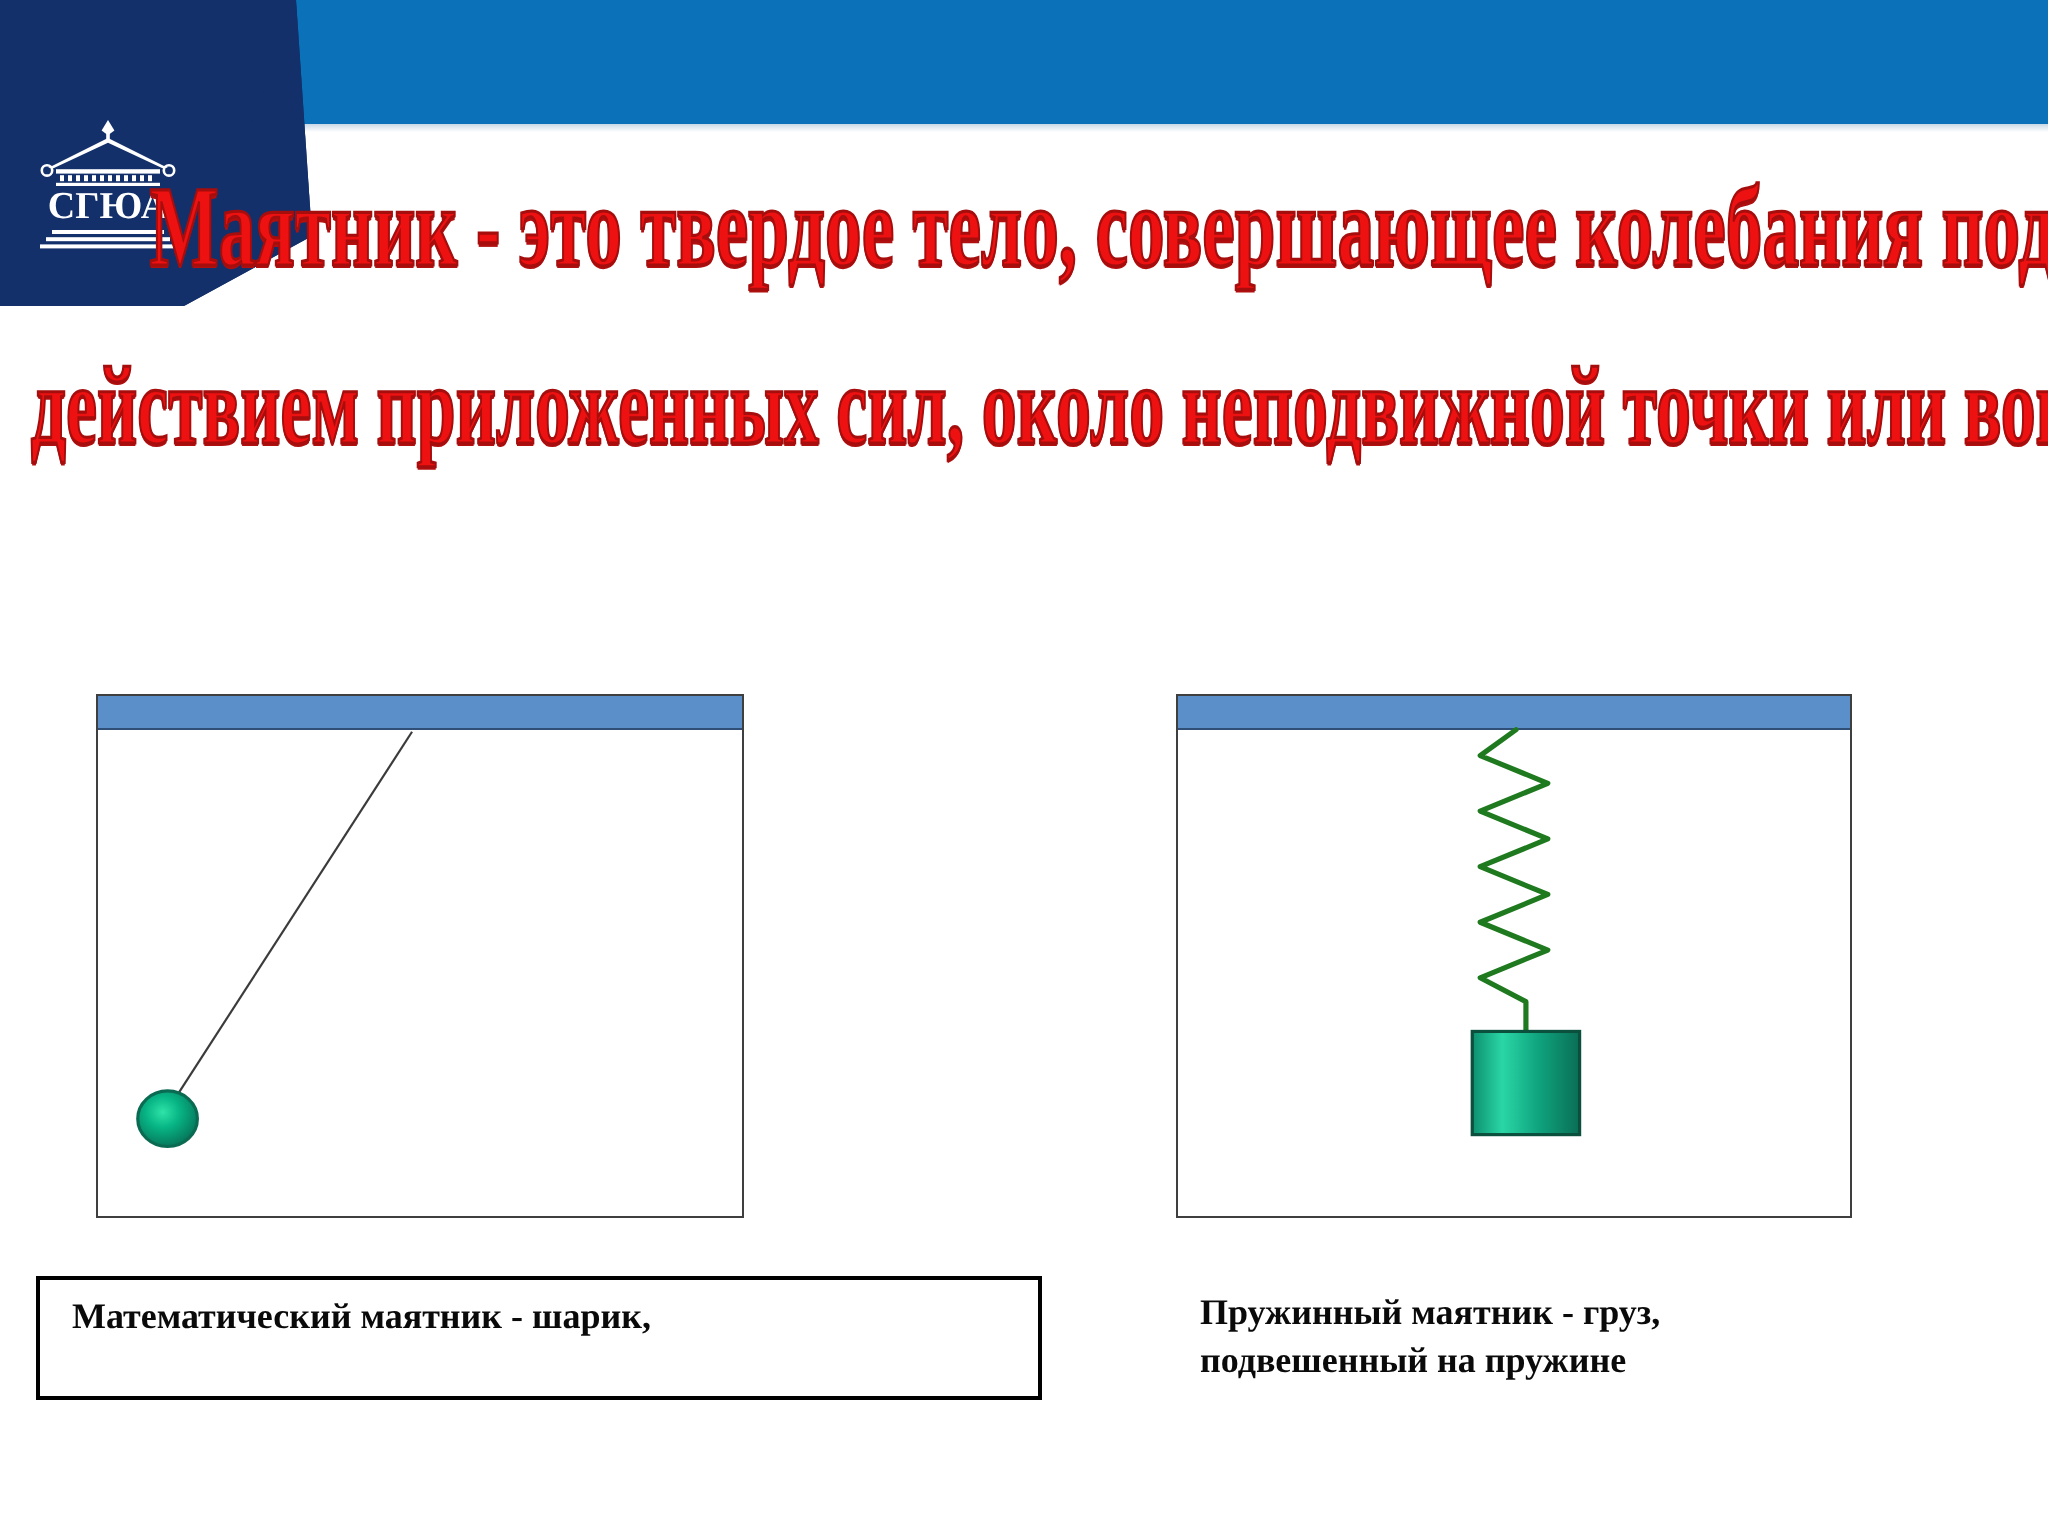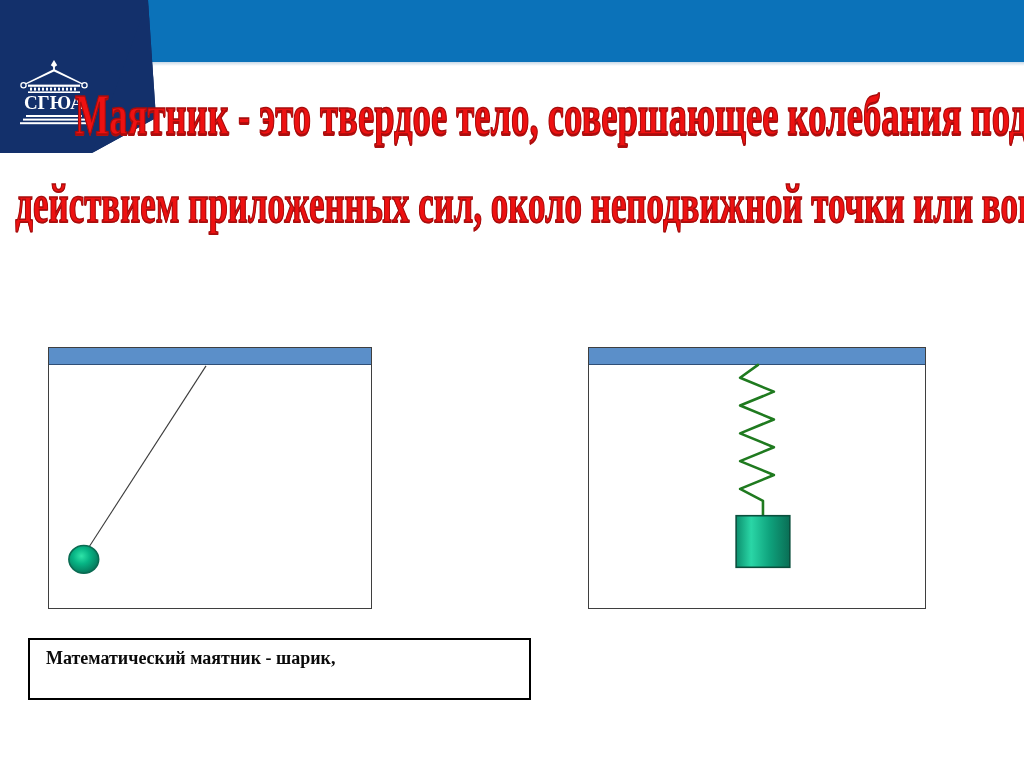--- a/index.html
+++ b/index.html
@@ -131,21 +131,21 @@
   
   .caption {
     position: absolute;
     font-family: "Liberation Serif", serif;
     font-weight: bold;
     font-size: 18px;
     line-height: 1.32;
     color: #0a0a0a;
   }
   #caption-pendulum {
-    left: 28px;
+    left: 18px;
     top: 638px;
     width: 503px;
     height: 62px;
     border: 2px solid #000000;
     box-sizing: border-box;
     padding: 7px 0 0 16px;
   }
   #caption-spring {
     left: 600px;
     top: 645px;
@@ -235,14 +235,18 @@
       </defs>
       <polyline points="170,17 152,30 186,44 152,58 186,72 152,86 186,100 152,114 186,128 152,142 175,154 175,170" fill="none" stroke="#1f7a1f" stroke-width="2.6" stroke-linejoin="round" stroke-linecap="round"></polyline>
       <rect x="148" y="169" width="54" height="52" fill="url(#weightGrad)" stroke="#0b4f3d" stroke-width="1.6"></rect>
     </svg>
   </div>
 
   <div class="caption" id="caption-pendulum">
     <span class="caption-line">Математический маятник - шарик,</span>
   </div>
 
+  <div class="caption" id="caption-spring">
+    <span class="caption-line">Пружинный маятник - груз,</span>
+    <span class="caption-line">подвешенный на пружине</span>
+  </div>
 
 </div>
 
 </body></html>

